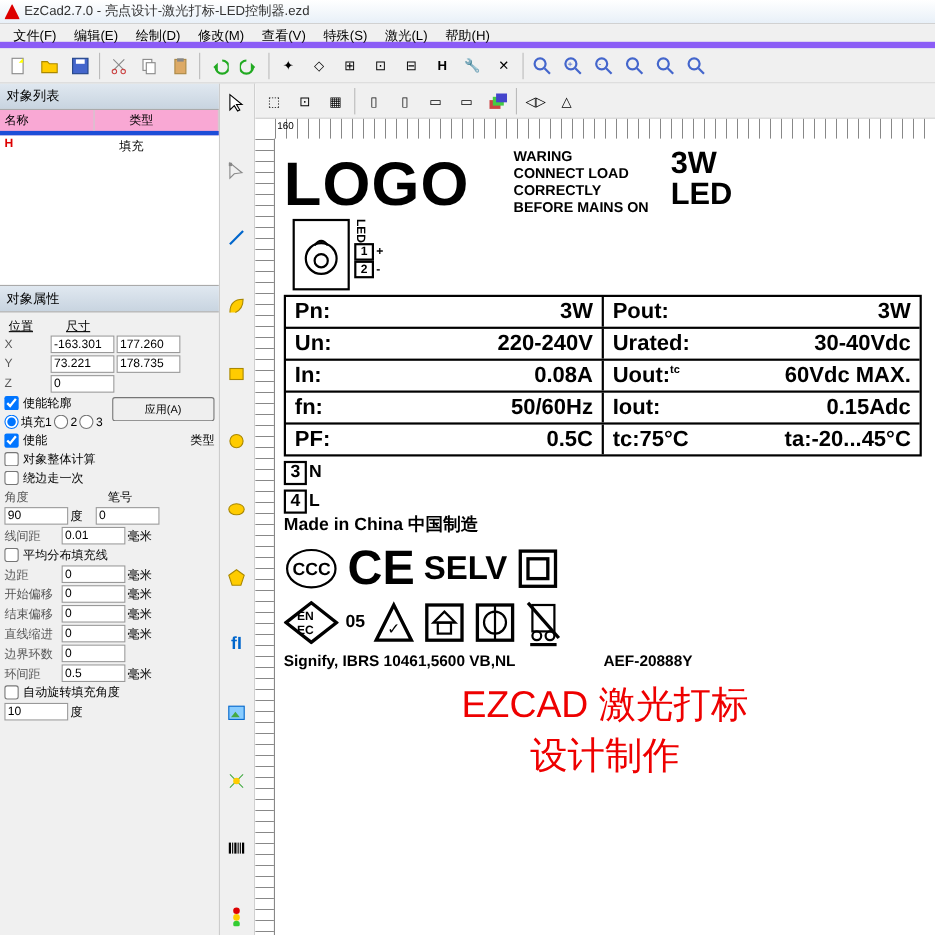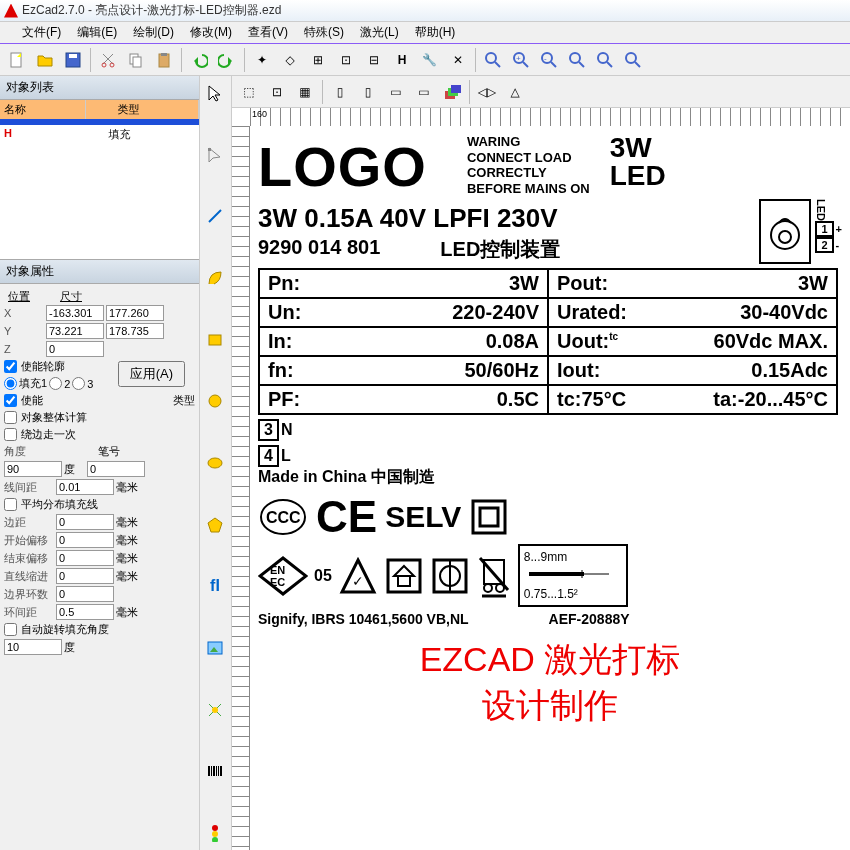--- a/index.html
+++ b/index.html
@@ -1,38 +1,38 @@
 <!DOCTYPE html>
 <html><head>
 <meta charset="utf-8">
 <style>
 * { margin: 0; padding: 0; box-sizing: border-box; font-family: "Microsoft YaHei", SimSun, sans-serif; }
 body { width: 850px; height: 850px; background: #fff; font-size: 12px; overflow: hidden; }
 .titlebar { background: linear-gradient(#fff,#e8f0f8); height: 22px; display: flex; align-items: center; padding: 0 4px; border-bottom: 1px solid #ccc; }
 .titlebar-icon { width: 14px; height: 14px; background: #d00; margin-right: 4px; display: inline-block; clip-path: polygon(50% 0, 100% 100%, 0 100%); }
 .titlebar-text { color: #333; font-size: 12px; }
-.menubar { background: #f0f0f0; height: 22px; display: flex; padding: 0 16px; gap: 4px; border-bottom: 1px solid #8b5cf6; }
+.menubar { background: #f0f0f0; height: 22px; display: flex; padding: 0 6px; gap: 4px; border-bottom: 6px solid #8b5cf6; }
 .menubar span { padding: 2px 6px; cursor: default; }
 .toolbar { background: #f0f0f0; height: 32px; display: flex; align-items: center; padding: 0 4px; gap: 2px; border-bottom: 1px solid #ccc; }
 .tbtn { width: 26px; height: 26px; display: flex; align-items: center; justify-content: center; border: 1px solid transparent; border-radius: 3px; cursor: pointer; }
 .tbsep { width: 1px; height: 24px; background: #bbb; margin: 0 2px; }
 .main { display: flex; height: 774px; }
 .left { width: 200px; border-right: 1px solid #ccc; background: #f0f0f0; display: flex; flex-direction: column; overflow: hidden; }
 .panel-title { background: linear-gradient(#e0e8f0,#c8d4e0); padding: 3px 6px; font-size: 12px; border-bottom: 1px solid #aaa; }
 .objlist { height: 160px; border-bottom: 1px solid #aaa; background: #fff; overflow: hidden; }
-.objlist-head { display: flex; background: #fdba74; border-bottom: 6px solid #1d4ed8; gap: 28px; }
+.objlist-head { display: flex; background: #f9a8d4; border-bottom: 4px solid #1d4ed8; gap: 28px; }
 .objlist-head span { flex: 1; padding: 2px 4px; border-right: 1px solid #ccc; font-size: 11px; }
 .objlist-row { display: flex; padding: 2px 4px; font-size: 11px; }
 .objlist-row .ic { color: #d00; font-weight: bold; margin-right: 4px; width: 14px; }
 .props { flex: 1; padding: 4px; font-size: 11px; overflow: hidden; }
 .prop-row { display: flex; align-items: center; margin-bottom: 2px; gap: 2px; }
 .prop-row label { width: 40px; color: #555; }
 .prop-row input[type=text] { width: 58px; font-size: 11px; padding: 1px 2px; border: 1px solid #999; }
 .prop-row input[type=checkbox] { margin-right: 2px; }
-.prop-btn { padding: 2px 10px; font-size: 13px; float: right; margin: 2px 10px; }
+.prop-btn { padding: 2px 28px; font-size: 10px; float: right; margin: 2px 0; }
 .prop-head { display: flex; gap: 30px; font-size: 11px; padding: 1px 4px; text-decoration: underline; }
 .vtoolbar { width: 32px; background: #f0f0f0; border-right: 1px solid #ccc; display: flex; flex-direction: column; padding: 4px 2px; gap: 4px; justify-content: space-between; }
 .vbtn { width: 26px; height: 26px; display: flex; align-items: center; justify-content: center; border: 1px solid transparent; cursor: pointer; }
 .canvas-area { flex: 1; background: #fff; position: relative; overflow: hidden; }
 .toptools { height: 32px; background: #f0f0f0; border-bottom: 1px solid #ccc; display: flex; align-items: center; padding: 0 4px; gap: 2px; }
 .ruler-h { height: 35px; background: #fff; border-bottom: 1px solid #888; margin-left: 18px; background-image: repeating-linear-gradient(to right, #888 0, #888 1px, transparent 1px, transparent 10px); position: relative; }
 .ruler-h span { position: absolute; font-size: 9px; top: 1px; }
 .ruler-v { width: 18px; background: #fff; border-right: 1px solid #888; position: absolute; left: 0; top: 50px; bottom: 0; background-image: repeating-linear-gradient(to bottom, #888 0, #888 1px, transparent 1px, transparent 10px); }
 .canvas { position: absolute; left: 18px; top: 50px; right: 0; bottom: 0; background: #fff; }
 .label-design { font-family: Arial, sans-serif; color: #000; padding: 8px; }
@@ -404,27 +404,20 @@
               <div>CONNECT LOAD</div>
               <div>CORRECTLY</div>
               <div>BEFORE MAINS ON</div>
           </div>
           <div class="big3w">
             <div>3W</div>
               <div>LED</div>
           </div>
         </div>
         <div style="display:flex;align-items:flex-start">
-          <div style="flex:1">
-            <div class="specline">3W  0.15A 40V LPFI 230V</div>
-            <div class="partno">
-                <span>9290 014 801</span>
-                <span>LED控制装置</span>
-              </div>
-          </div>
           <div class="bulb-box">
             <svg width="40" height="50">
                 <circle cx="20" cy="30" r="14" fill="none" stroke="#000" stroke-width="2"></circle>
                 <circle cx="20" cy="32" r="6" fill="none" stroke="#000" stroke-width="2"></circle>
                 <path d="M14 18 Q20 10 26 18" fill="none" stroke="#000" stroke-width="2"></path>
               </svg>
           </div>
           <div style="font-size:11px;font-weight:bold;margin-left:4px">
             <div style="writing-mode:vertical-rl">LED</div>
             <div><span class="tbox">1</span><span>+</span></div>
@@ -523,29 +516,20 @@
               <circle cx="20" cy="20" r="10" fill="none" stroke="#000" stroke-width="2"></circle>
               <line x1="20" y1="4" x2="20" y2="36" stroke="#000" stroke-width="2"></line>
             </svg>
           <svg width="36" height="44">
               <rect x="8" y="6" width="20" height="24" fill="none" stroke="#000" stroke-width="2"></rect>
               <circle cx="12" cy="34" r="4" fill="none" stroke="#000" stroke-width="2"></circle>
               <circle cx="24" cy="34" r="4" fill="none" stroke="#000" stroke-width="2"></circle>
               <line x1="4" y1="4" x2="32" y2="36" stroke="#000" stroke-width="3"></line>
               <line x1="6" y1="42" x2="30" y2="42" stroke="#000" stroke-width="3"></line>
             </svg>
-          <div class="dim-box">
-            <div>8...9mm</div>
-            <svg width="90" height="20">
-                <line x1="5" y1="10" x2="60" y2="10" stroke="#000" stroke-width="4"></line>
-                <line x1="60" y1="10" x2="85" y2="10" stroke="#000" stroke-width="1"></line>
-                <line x1="58" y1="6" x2="58" y2="14" stroke="#000"></line>
-              </svg>
-            <div>0.75...1.5²</div>
-          </div>
         </div>
         <div class="footer">
           <span>Signify, IBRS 10461,5600 VB,NL</span>
             <span>AEF-20888Y</span>
         </div>
         <div class="redtext">
           <div>EZCAD 激光打标</div>
             <div>设计制作</div>
         </div>
       </div>

